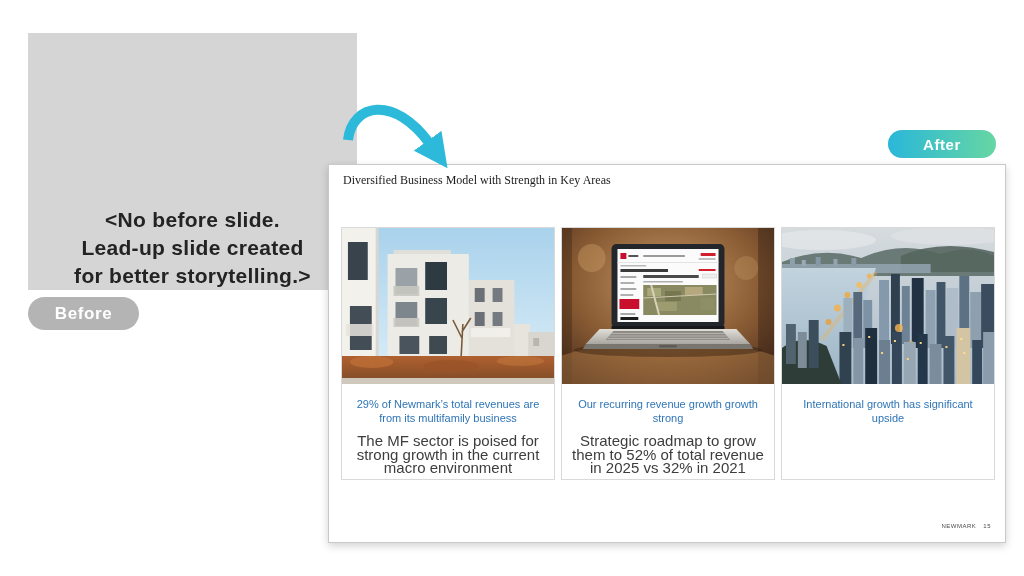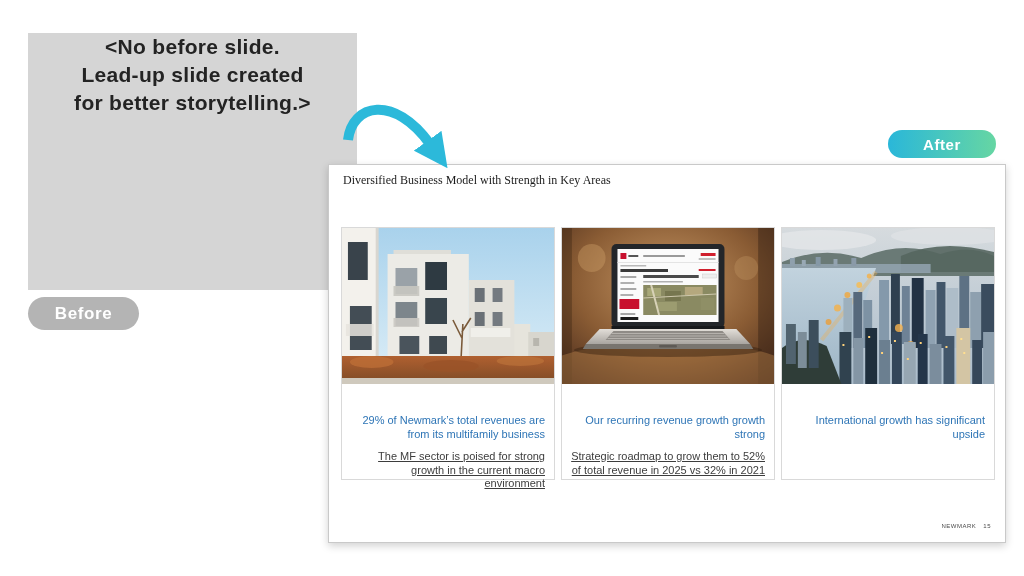--- a/index.html
+++ b/index.html
@@ -1,21 +1,21 @@
 <!DOCTYPE html>
 <html><head>
 <meta charset="utf-8">
 <style>
   html,body{margin:0;padding:0;background:#ffffff;}
   .stage{position:relative;width:1024px;height:576px;background:#ffffff;overflow:hidden;
          font-family:"Liberation Sans",sans-serif;}
 
   
   .gray-box{position:absolute;left:28px;top:33px;width:329px;height:257px;background:#d5d5d5;
-            z-index:1;display:flex;align-items:flex-start;justify-content:center;}
+            z-index:1;display:flex;align-items:flex-end;justify-content:center;}
   .note{white-space:pre-line;text-align:center;font-size:21px;font-weight:600;color:#232323;
         line-height:1.33;letter-spacing:.3px;}
 
   
   .pill{position:absolute;display:flex;align-items:center;justify-content:center;color:#ffffff;
         font-weight:bold;letter-spacing:.6px;border-radius:17px;}
   .pill-before{left:28px;top:297px;width:111px;height:33px;background:#b4b4b4;font-size:17px;z-index:1;}
   .pill-after{left:888px;top:130px;width:108px;height:28px;border-radius:14px;
               background:linear-gradient(90deg,#2ab7d9,#66d6a3);font-size:15px;z-index:3;}
 
@@ -24,23 +24,23 @@
 
   
   .slide{position:absolute;left:328px;top:164px;width:678px;height:379px;background:#ffffff;
          border:1px solid #c9c9c9;box-shadow:0 3px 8px rgba(0,0,0,.18);z-index:2;box-sizing:border-box;}
   .slide-title{position:absolute;left:14px;top:8px;font-family:"Liberation Serif",serif;
                font-size:12px;color:#1b1b1b;text-align:right;}
   .cards-row{position:absolute;left:12px;top:62px;display:flex;gap:6px;}
   .card{width:214px;height:253px;border:1px solid #d9d9d9;background:#ffffff;box-sizing:border-box;}
   .card-image{width:100%;height:156px;display:block;}
   .card-image svg{width:100%;height:100%;display:block;}
-  .card-caption{padding:29px 9px 0;text-align:right;}
+  .card-caption{padding:13px 9px 0;text-align:center;}
   .card-headline{color:#2e75b6;font-size:11px;line-height:14px;margin:0 0 9px;}
-  .card-body{color:#3d3d3d;font-size:11px;line-height:13.5px;margin:0;text-decoration:underline;}
+  .card-body{color:#3d3d3d;font-size:15px;line-height:13.5px;margin:0;}
   .slide-footer{position:absolute;right:14px;bottom:13px;display:flex;gap:7px;align-items:baseline;
                 font-size:6px;color:#4a4a4a;letter-spacing:.5px;}
 </style>
 </head>
 <body>
 
 <div class="stage">
 
   <div class="gray-box">
     <div class="note">&lt;No before slide.

